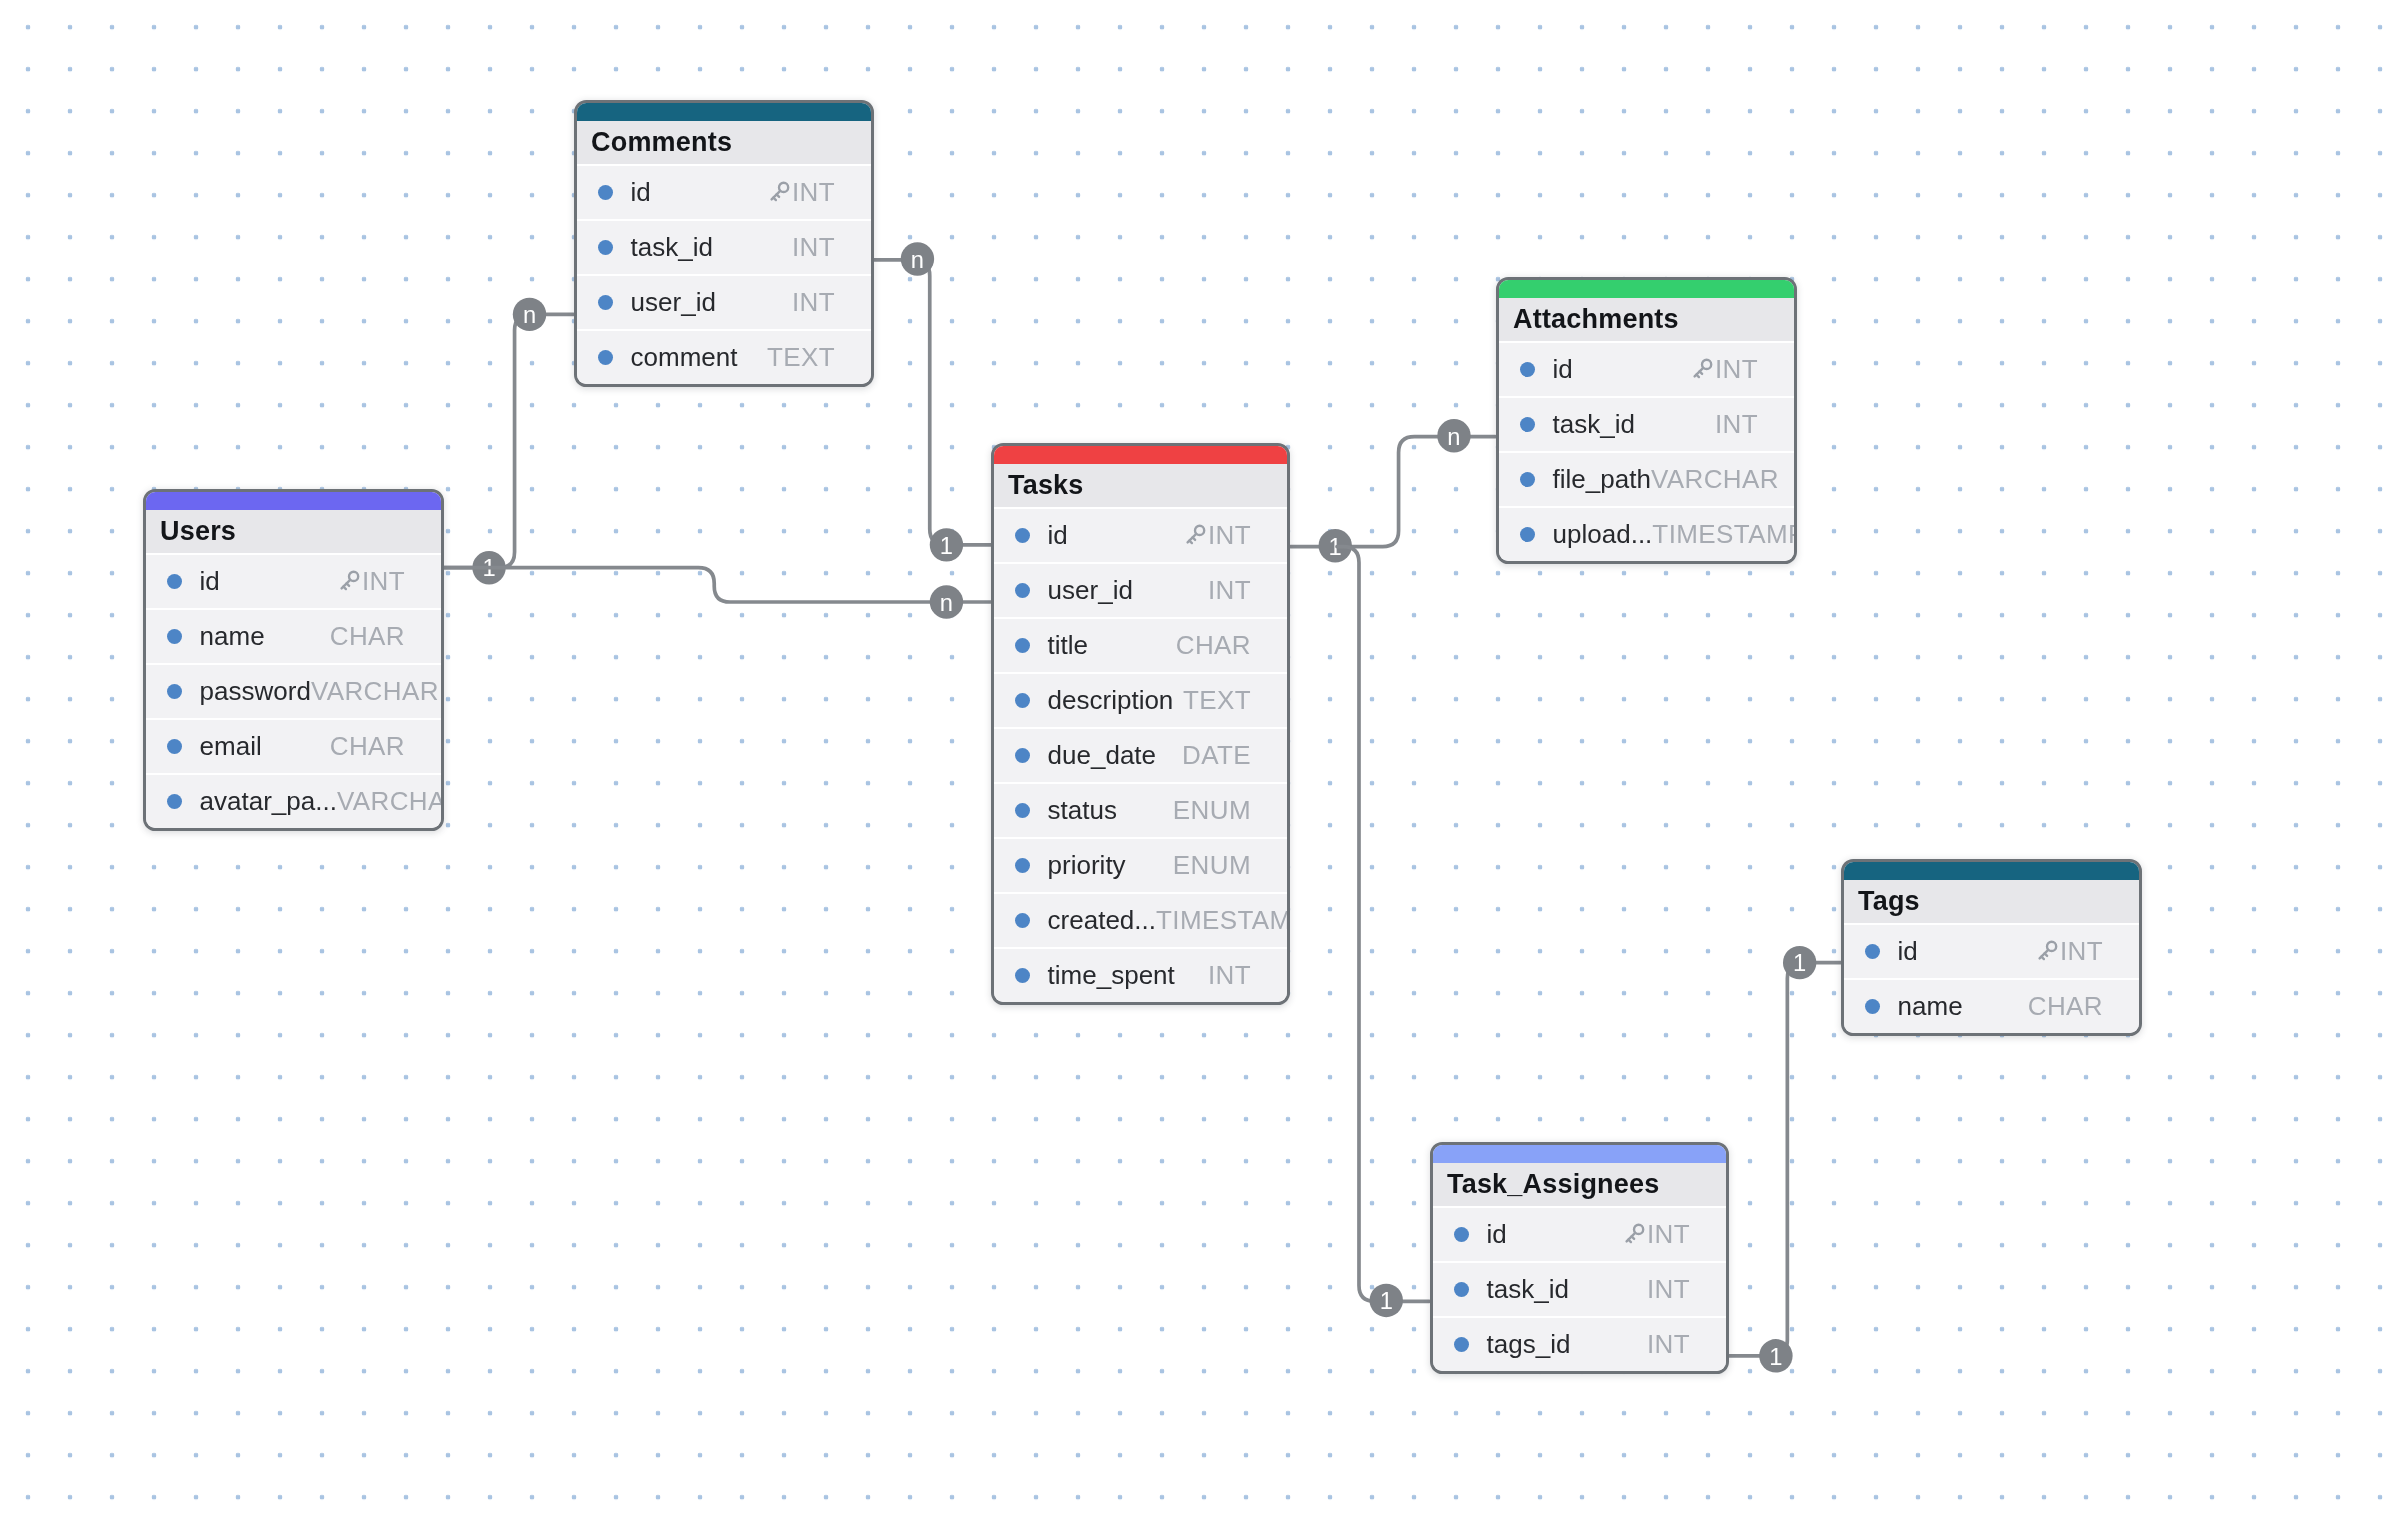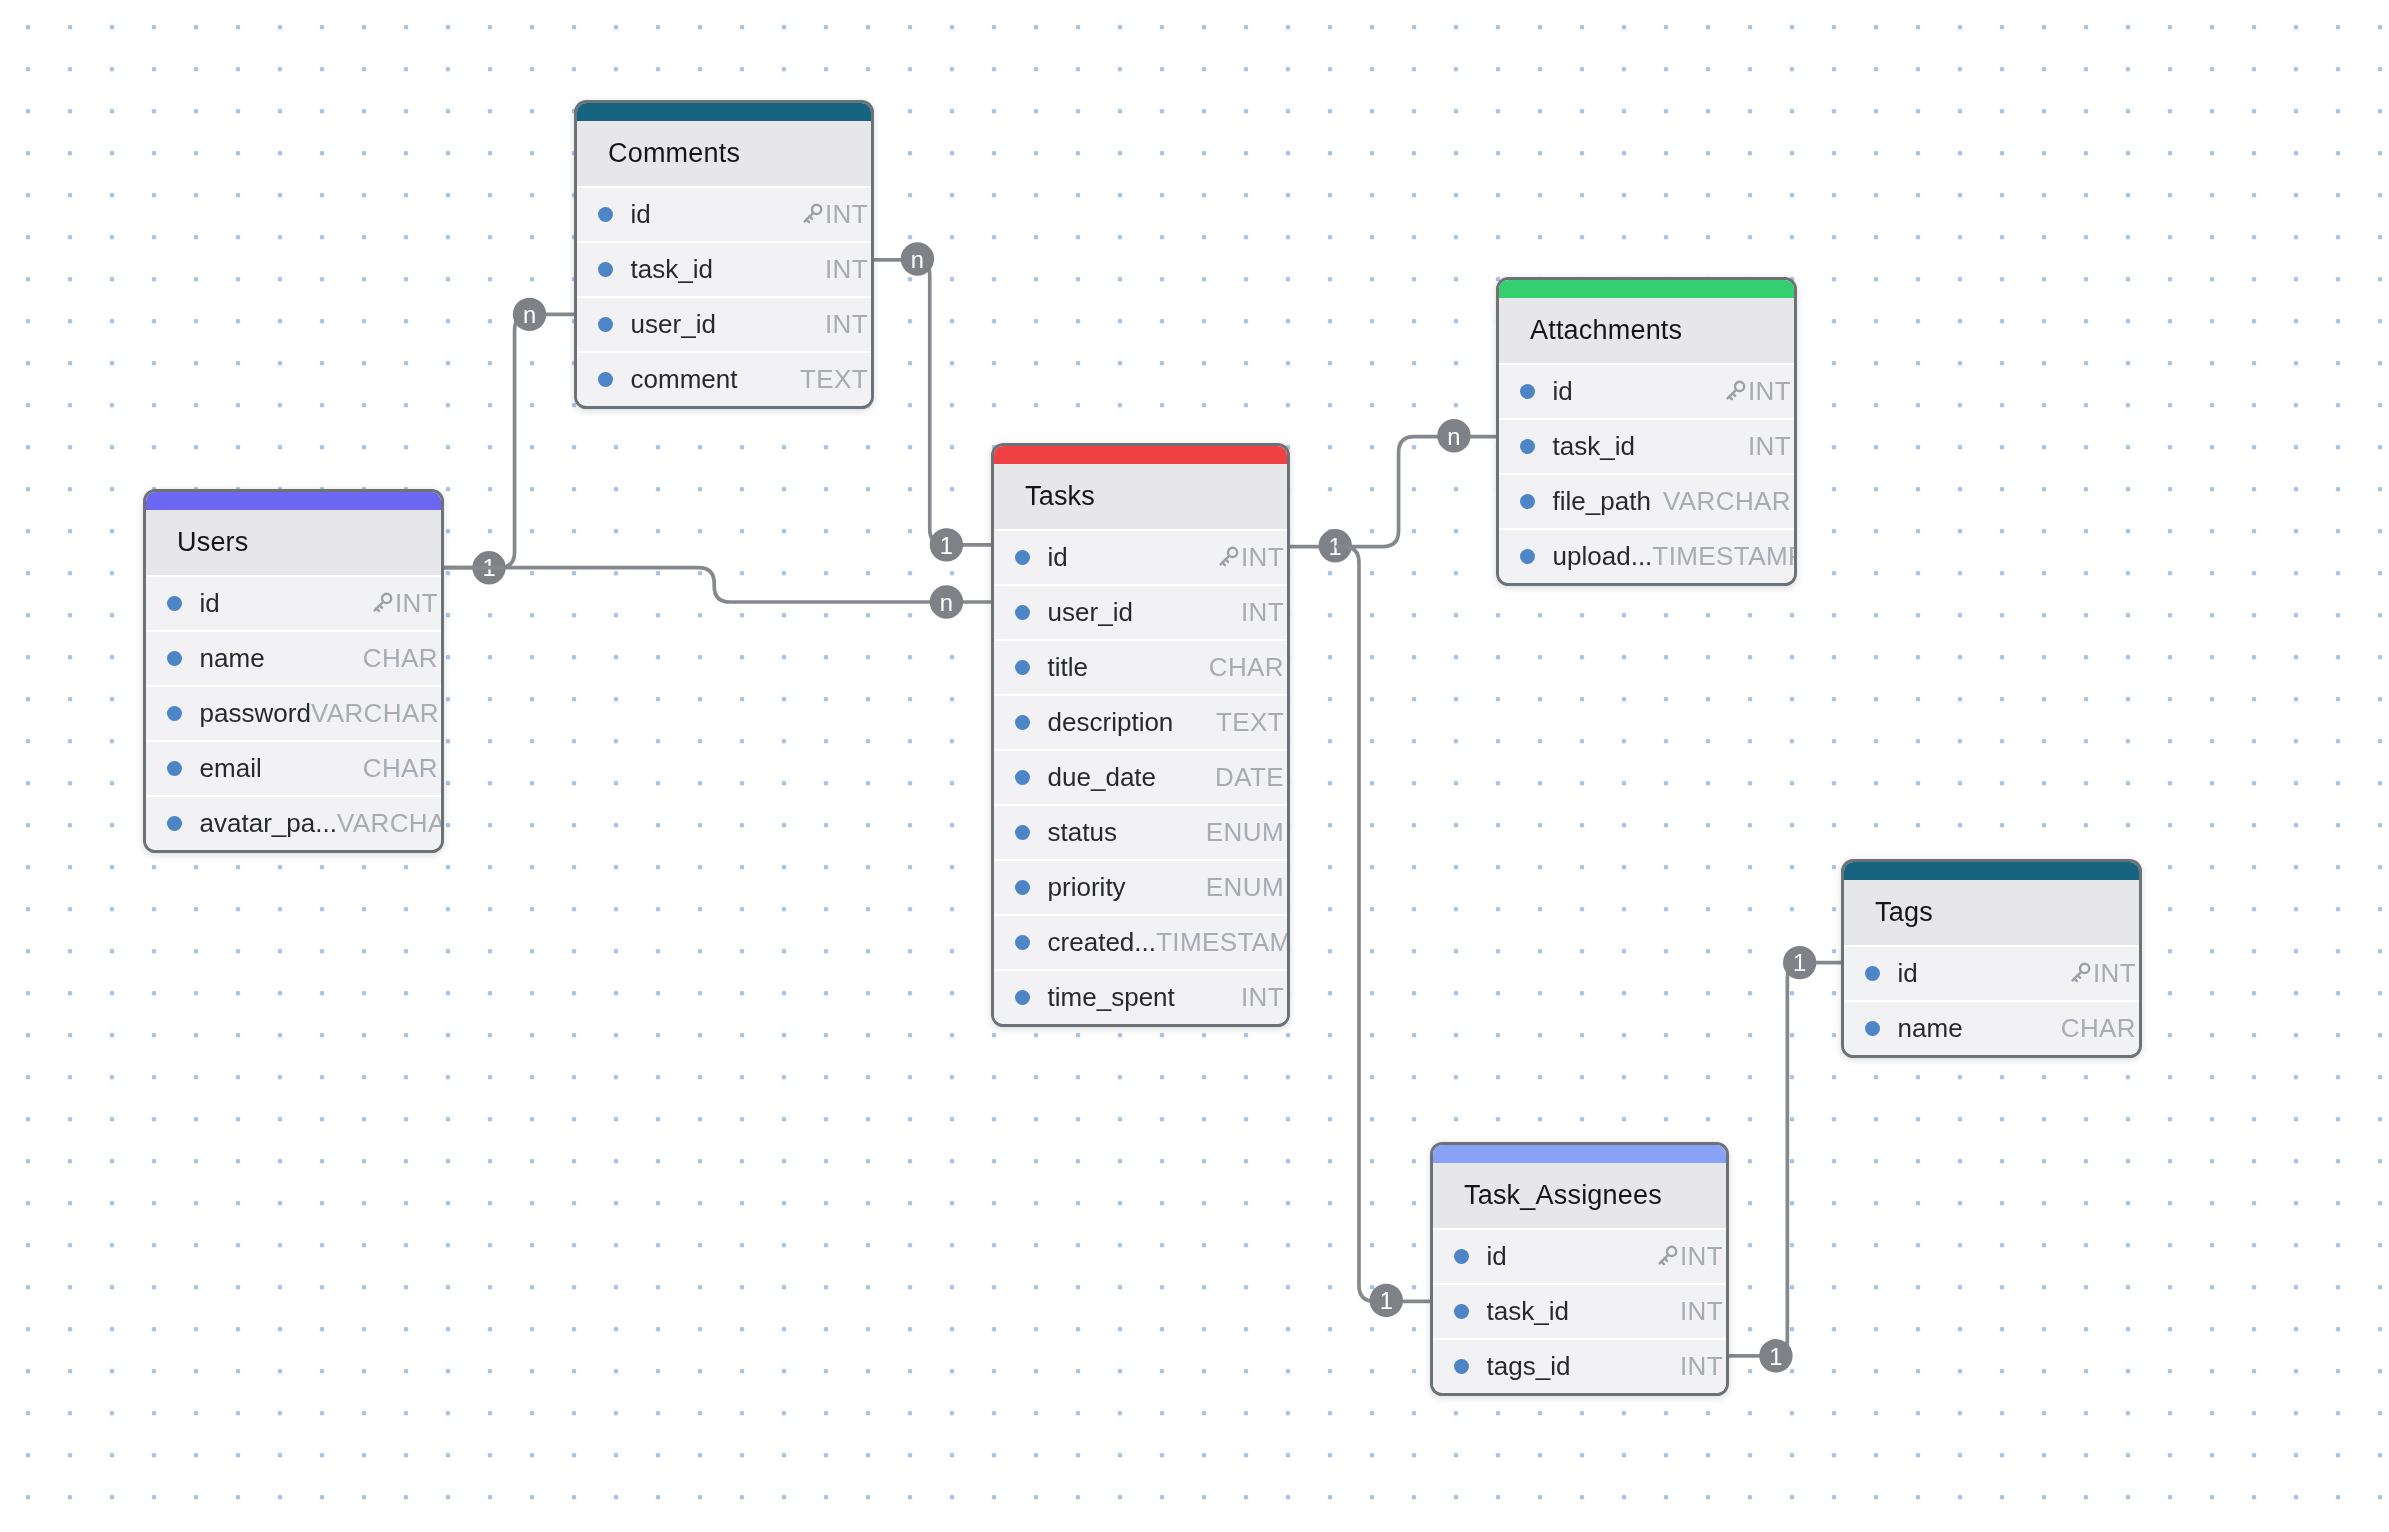--- a/index.html
+++ b/index.html
@@ -45,27 +45,27 @@
     overflow: hidden;
     background: #f2f2f4;
     box-shadow: 0 1.8px 7px rgba(50,55,65,0.18);
     box-sizing: border-box;
   }
   .accent-bar {
     height: 17.6px;
     width: 100%;
   }
   .table-title {
-    height: 65px;
+    height: 43px;
     background: #e7e7ea;
     display: flex;
     align-items: center;
-    padding-left: 31px;
+    padding-left: 14px;
     font-size: 27px;
-    font-weight: 400;
+    font-weight: 700;
     color: #131519;
     letter-spacing: 0.2px;
   }
   .field-row {
     height: 55px;
     box-sizing: border-box;
     border-top: 2.6px solid #ffffff;
     background: #f2f2f4;
     display: flex;
     align-items: center;
@@ -81,21 +81,21 @@
     flex: 0 0 auto;
   }
   .field-name {
     color: #27292d;
     white-space: nowrap;
   }
   .field-right {
     margin-left: auto;
     display: flex;
     align-items: center;
-    padding-right: 3px;
+    padding-right: 36px;
   }
   .key-icon { display: inline-flex; }
   .field-type {
     color: #a7abb2;
     letter-spacing: 0.4px;
     white-space: nowrap;
   }
 </style>
 </head>
 <body>

